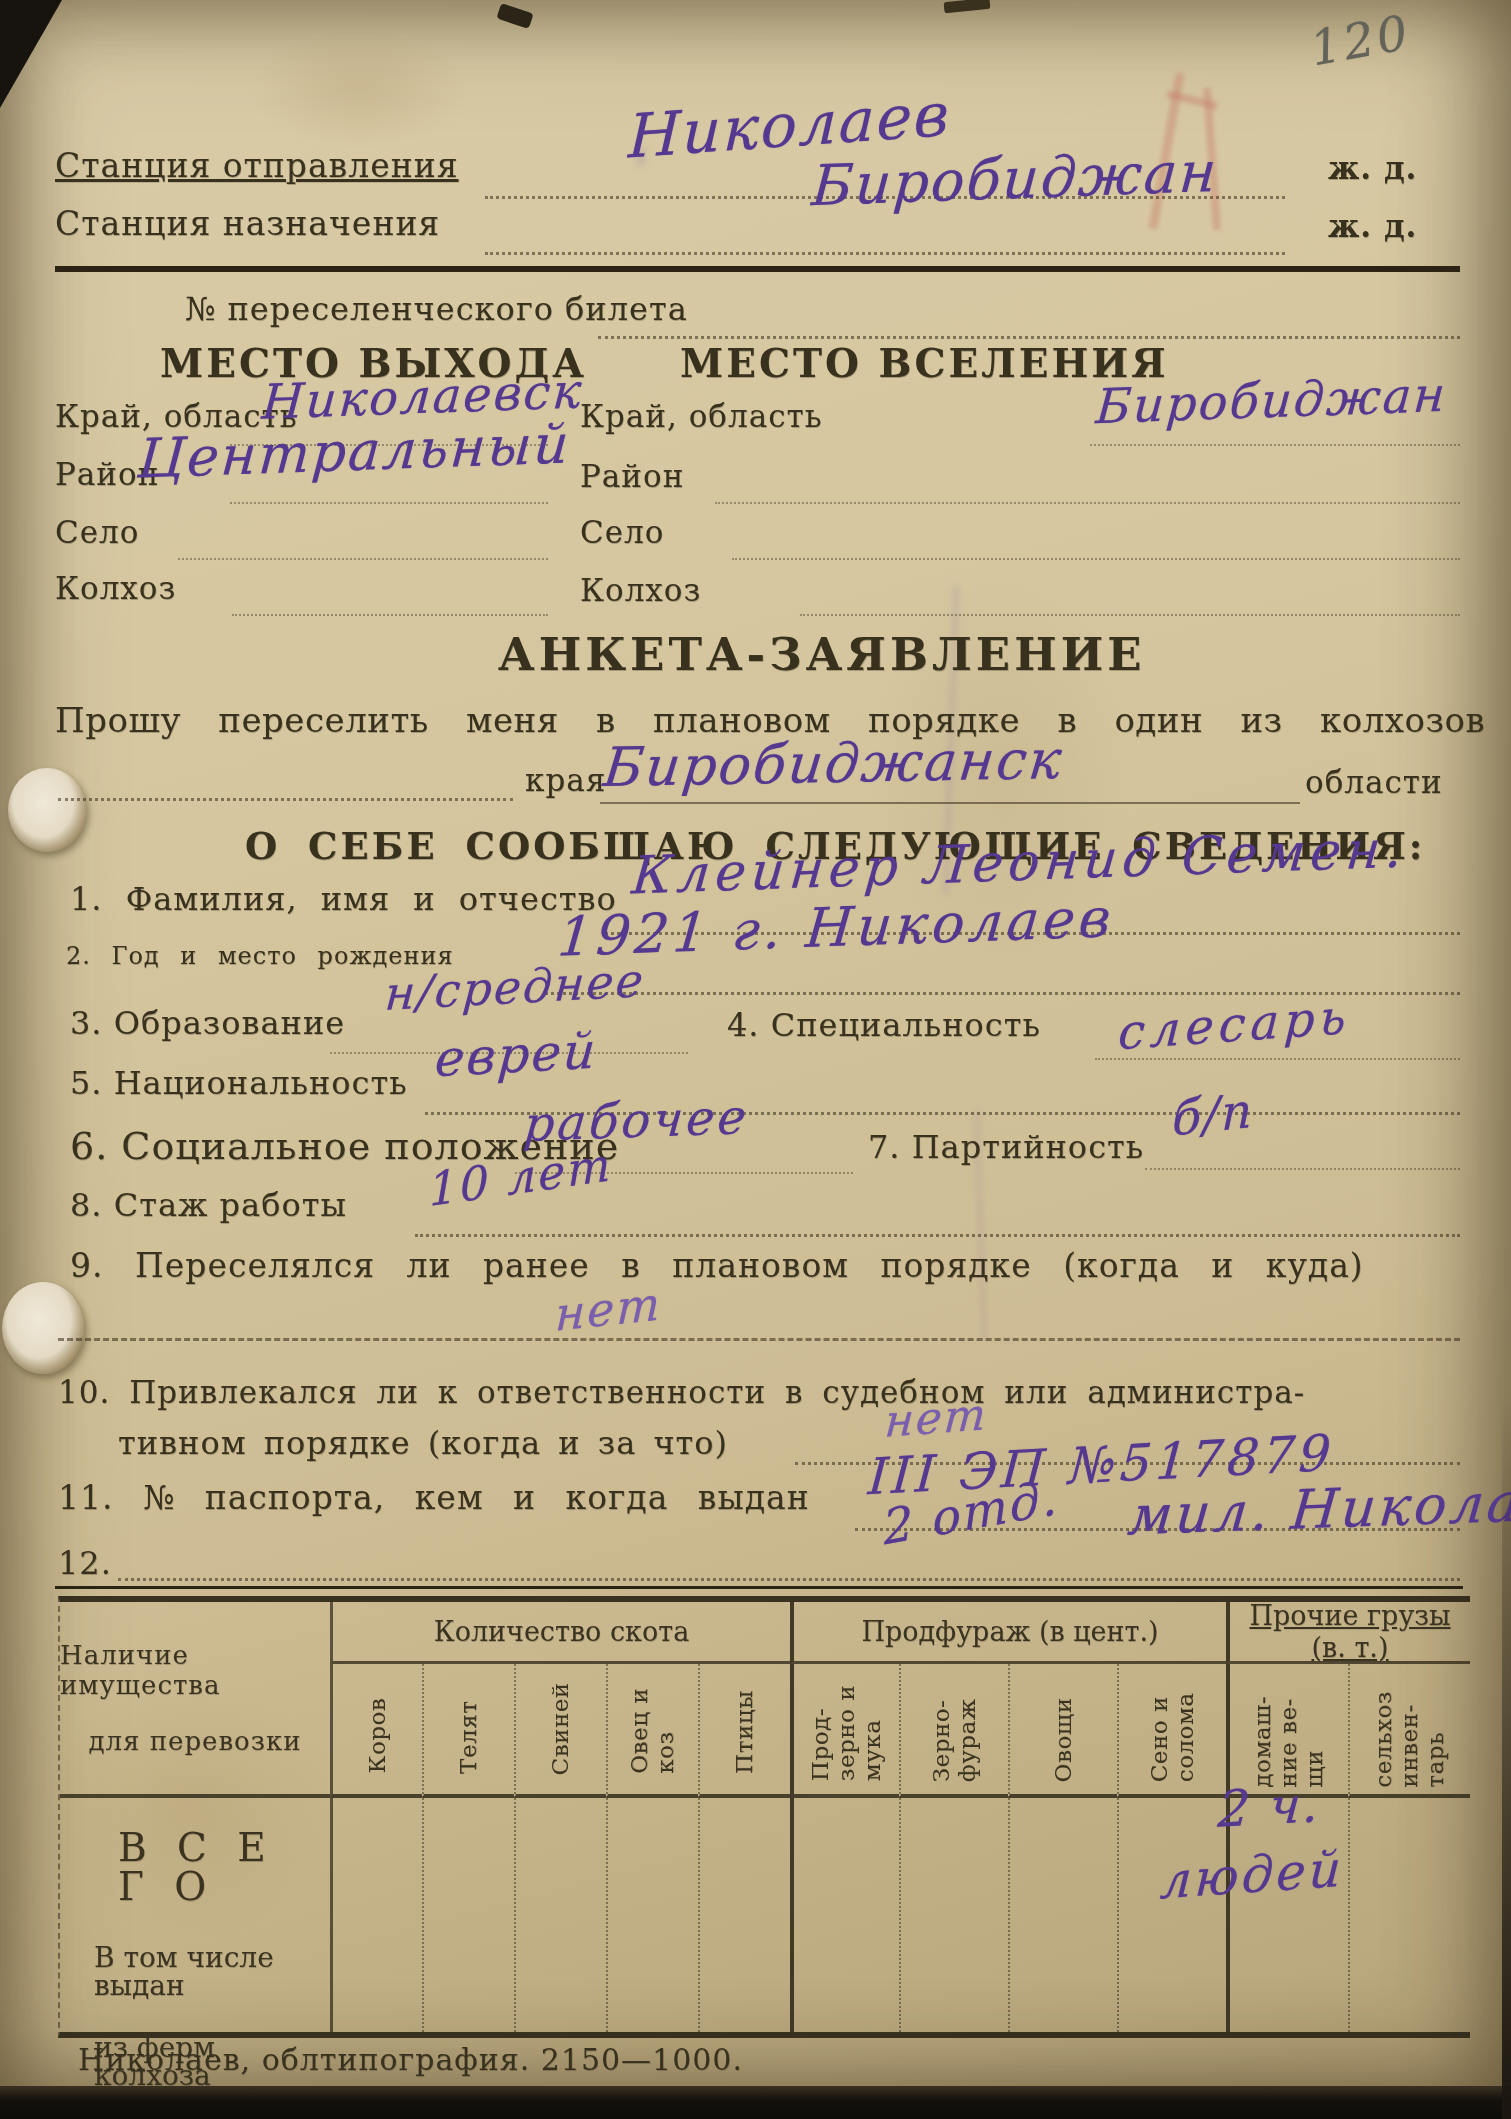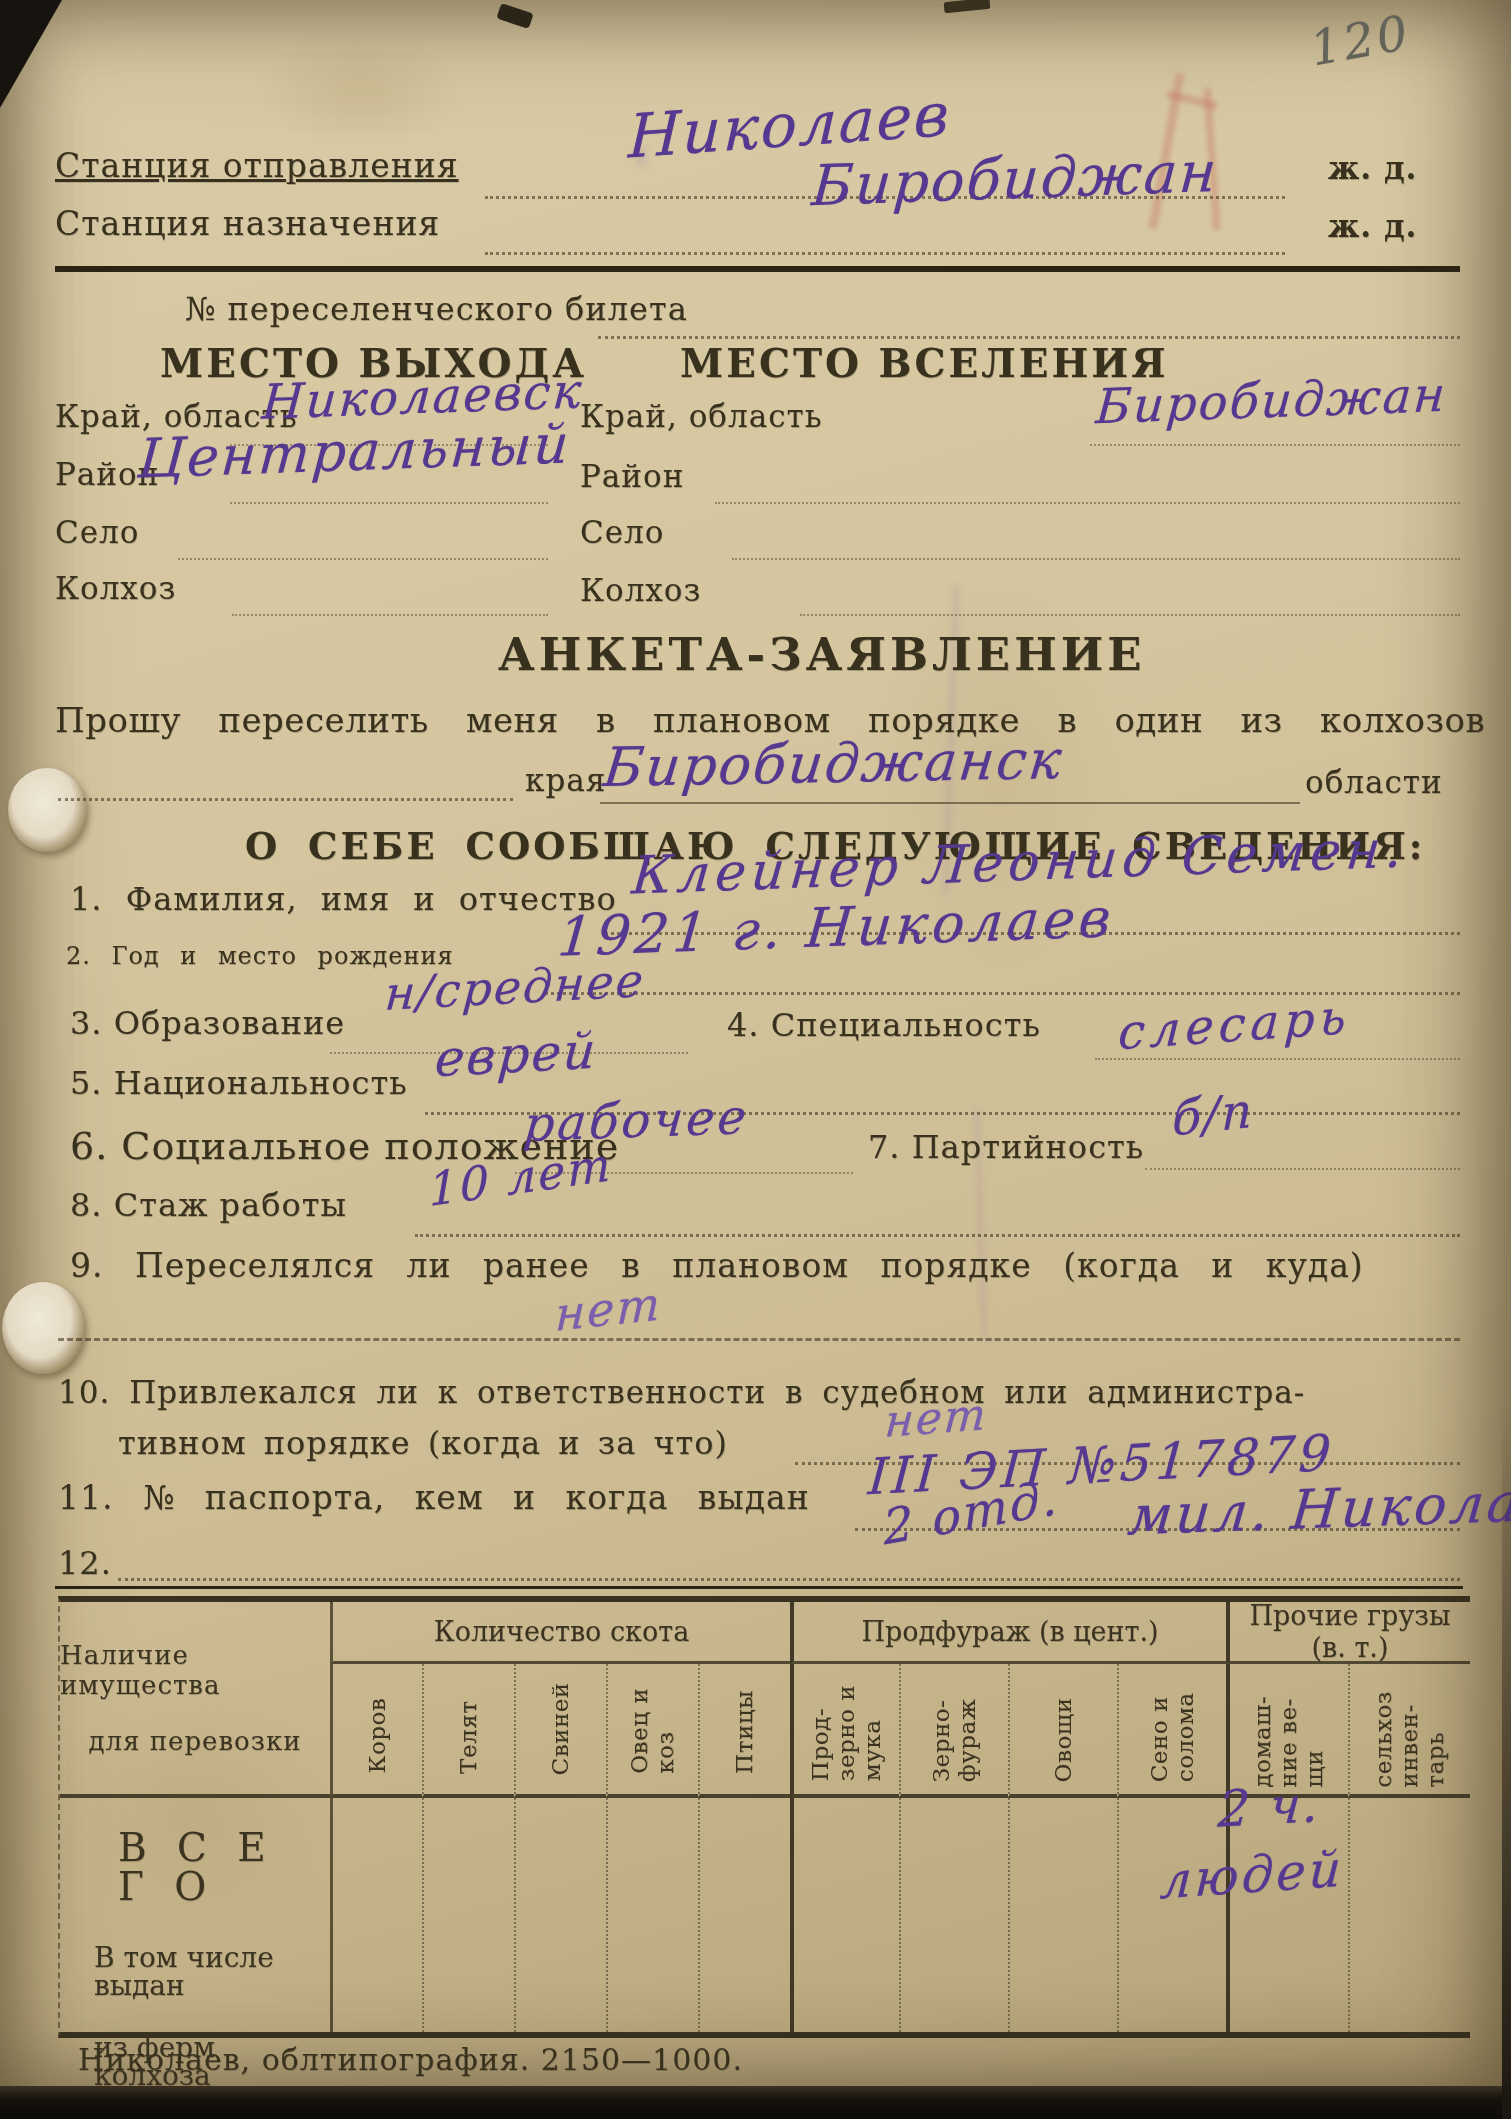--- a/index.html
+++ b/index.html
@@ -182,21 +182,21 @@
 
   <div class="hrule" style="left:55px;top:1586px;width:1408px;height:3px;"></div>
 
   <div id="goods-table">
     <div class="cell-prop">
       <span>Наличие имущества</span>
       <span>для перевозки</span>
     </div>
     <div class="gt bl-heavy" style="grid-column:7/11;">Продфураж (в цент.)</div>
     <div class="gt bl-solid" style="grid-column:2/7;">Количество скота</div>
-    <div class="gt bl-heavy" style="grid-column:11/13;padding:0 4px;">Прочие грузы (в. т.)</div>
+    <div class="gt bl-heavy" style="grid-column:11/13;padding:0 4px;text-decoration:underline;">Прочие грузы (в. т.)</div>
 
     <div class="vcell bl-solid" style="grid-column:2;">
         <span>Коров</span>
       </div>
     <div class="vcell bl-dot" style="grid-column:3;">
         <span>Телят</span>
       </div>
     <div class="vcell bl-dot" style="grid-column:4;">
         <span>Свиней</span>
       </div>

